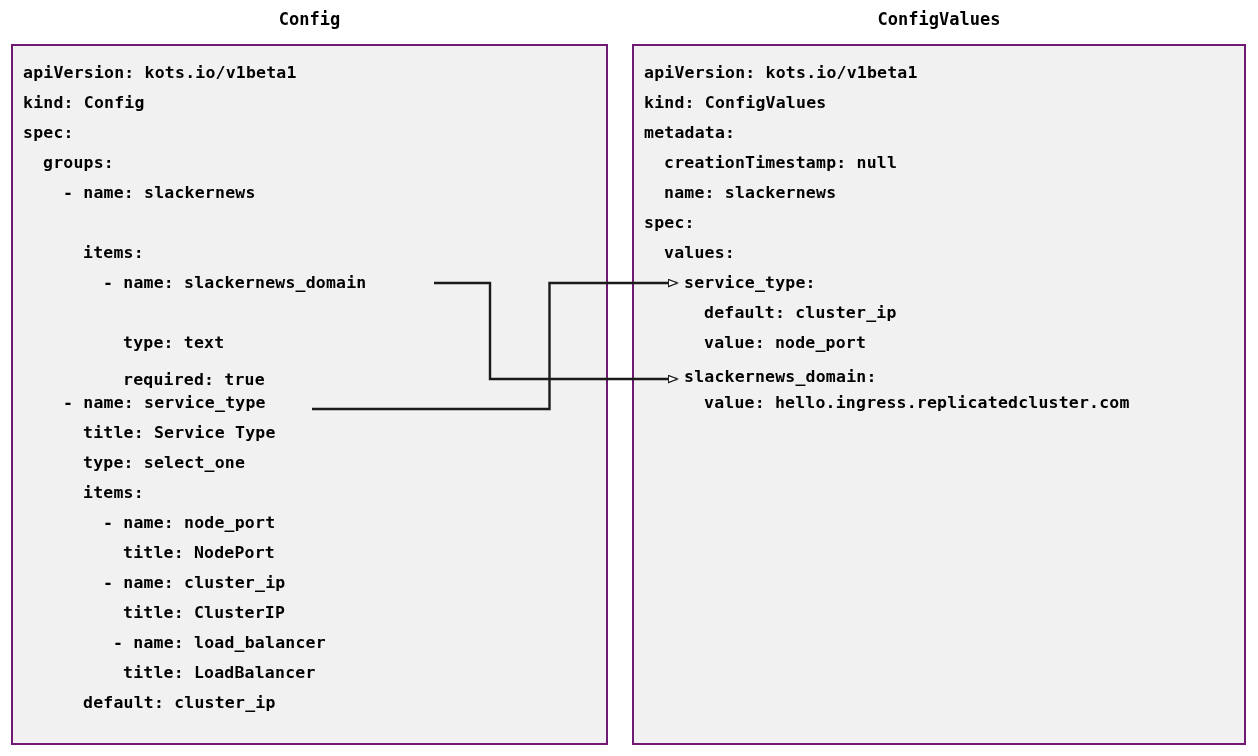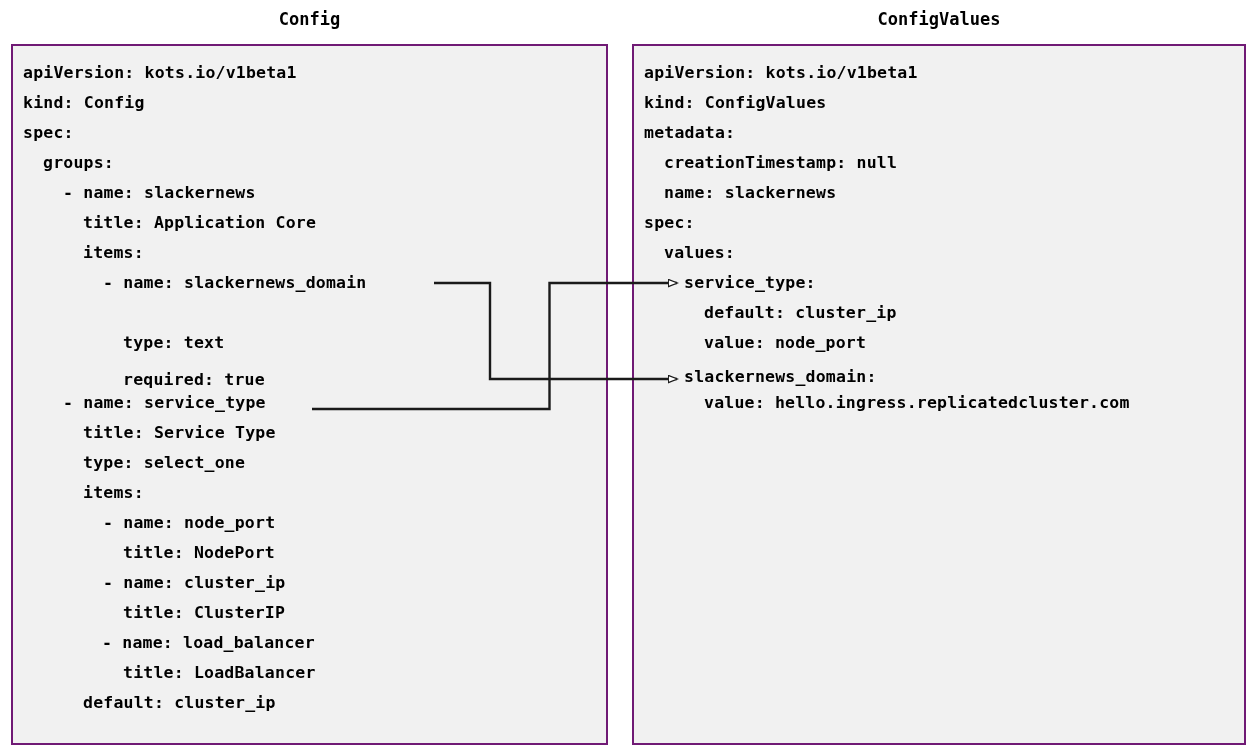--- a/index.html
+++ b/index.html
@@ -73,34 +73,33 @@
 
 <div class="panel-title" id="title-config">Config</div>
 
 <div class="yaml-panel" id="panel-config">
   <div class="yaml-body" id="config-body">
       <div class="yaml-line" style="top: 12px; left: 0px;">apiVersion: kots.io/v1beta1</div>
       <div class="yaml-line" style="top: 42px; left: 0px;">kind: Config</div>
       <div class="yaml-line" style="top: 72px; left: 0px;">spec:</div>
       <div class="yaml-line" style="top: 102px; left: 20px;">groups:</div>
       <div class="yaml-line" style="top: 132px; left: 40px;">- name: slackernews</div>
-      <div class="yaml-line" style="top: 162px; left: 60px;">title: Application Core</div>
       <div class="yaml-line" style="top: 192px; left: 60px;">items:</div>
       <div class="yaml-line" style="top: 222px; left: 80px;">- name: slackernews_domain</div>
       <div class="yaml-line" style="top: 282px; left: 100px;">type: text</div>
       <div class="yaml-line" style="top: 319px; left: 100px;">required: true</div>
       <div class="yaml-line" style="top: 342px; left: 40px;">- name: service_type</div>
       <div class="yaml-line" style="top: 372px; left: 60px;">title: Service Type</div>
       <div class="yaml-line" style="top: 402px; left: 60px;">type: select_one</div>
       <div class="yaml-line" style="top: 432px; left: 60px;">items:</div>
       <div class="yaml-line" style="top: 462px; left: 80px;">- name: node_port</div>
       <div class="yaml-line" style="top: 492px; left: 100px;">title: NodePort</div>
       <div class="yaml-line" style="top: 522px; left: 80px;">- name: cluster_ip</div>
       <div class="yaml-line" style="top: 552px; left: 100px;">title: ClusterIP</div>
-      <div class="yaml-line" style="top: 582px; left: 79px;">- name: load_balancer</div>
+      <div class="yaml-line" style="top: 582px; left: 90px;">- name: load_balancer</div>
       <div class="yaml-line" style="top: 612px; left: 100px;">title: LoadBalancer</div>
       <div class="yaml-line" style="top: 642px; left: 60px;">default: cluster_ip</div>
     </div>
 </div>
 
 <div class="panel-title" id="title-values">ConfigValues</div>
 
 <div class="yaml-panel" id="panel-values">
   <div class="yaml-body" id="values-body">
       <div class="yaml-line" style="top: 12px; left: 0px;">apiVersion: kots.io/v1beta1</div>

